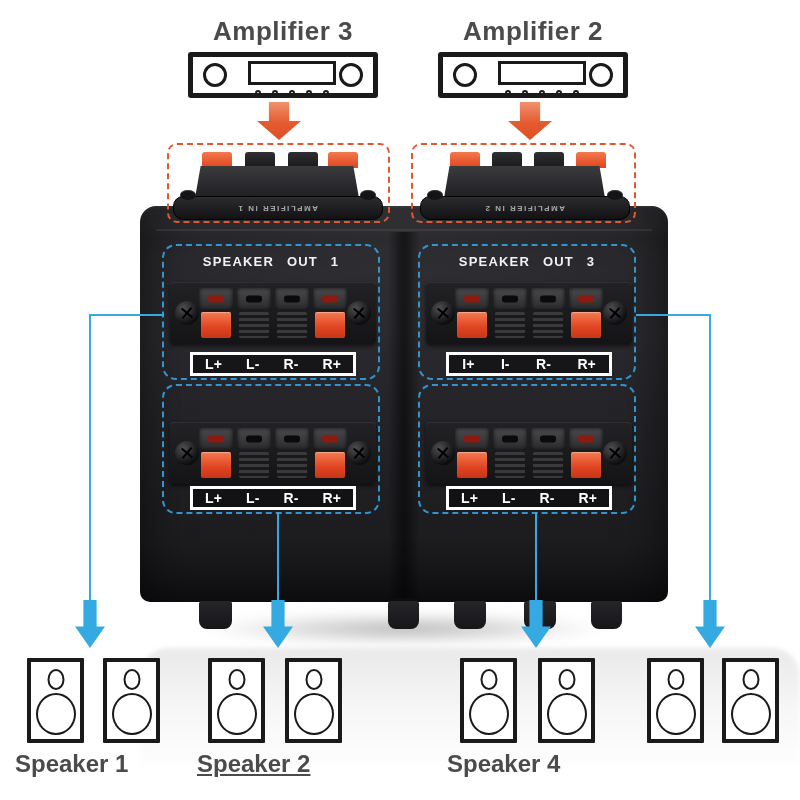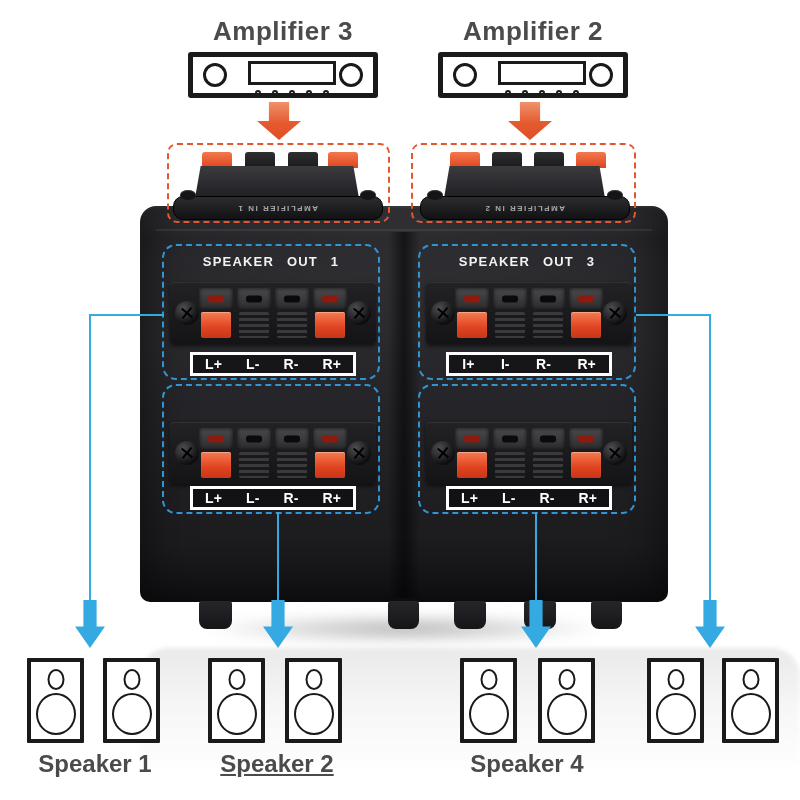--- a/index.html
+++ b/index.html
@@ -2,21 +2,21 @@
 <html><head>
 <meta charset="utf-8">
 <style>
   html,body{margin:0;padding:0;background:#fff;}
   #stage{position:relative;width:800px;height:800px;background:#ffffff;overflow:hidden;
          font-family:"Liberation Sans",sans-serif;}
   .abs{position:absolute;}
 
   
   .biglabel{font-size:26px;font-weight:700;color:#4b4b4d;text-align:center;letter-spacing:.5px;}
-  .spklabel{font-size:24px;font-weight:700;color:#4b4b4d;text-align:center;}
+  .spklabel{font-size:24px;font-weight:700;color:#4b4b4d;text-align:left;}
 
   
   .ampicon{width:190px;height:46px;border:5px solid #1a1a1a;border-radius:3px;background:#fff;box-sizing:border-box;}
   .knob{position:absolute;width:24px;height:24px;border:3px solid #1a1a1a;border-radius:50%;top:6px;box-sizing:border-box;background:#fff;}
   .ampdisplay{position:absolute;left:55px;top:4px;width:88px;height:24px;border:3px solid #1a1a1a;box-sizing:border-box;background:#fff;}
   .ampdot{position:absolute;top:33px;width:6px;height:6px;border:2px solid #1a1a1a;border-radius:50%;box-sizing:border-box;}
 
   
   .arrow-o{clip-path:polygon(27% 0,73% 0,73% 50%,100% 50%,50% 100%,0 50%,27% 50%);
            background:linear-gradient(180deg,#f0926c,#e55a2f 55%,#e04d24);}

